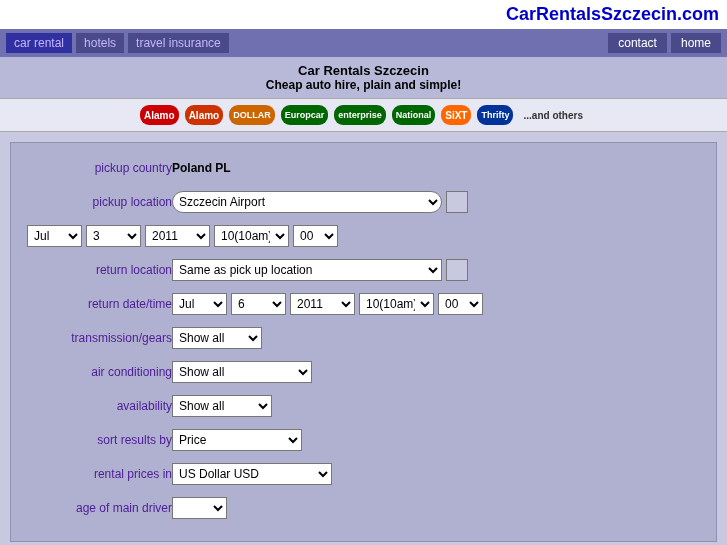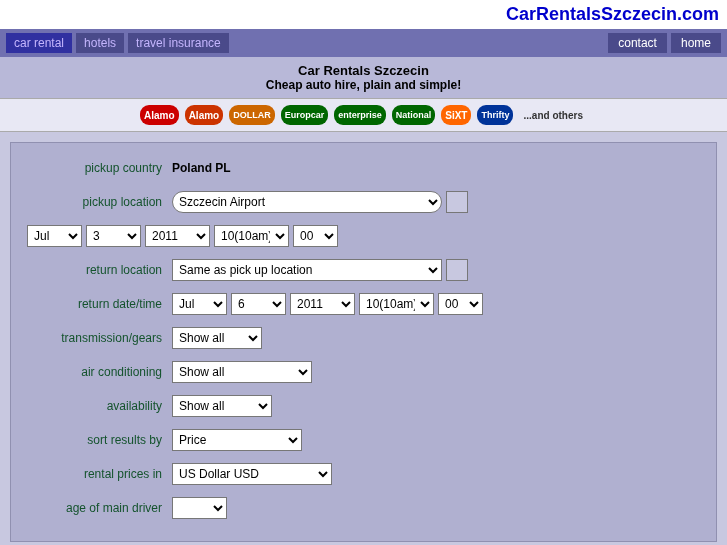--- a/index.html
+++ b/index.html
@@ -32,21 +32,21 @@
     .brand-national { background: #006600; color: #fff; font-size: 9px; }
     .brand-sixt { background: #ff6600; color: #fff; }
     .brand-thrifty { background: #003399; color: #fff; font-size: 9px; }
     .brand-others { color: #333; font-size: 10px; }
 
     
     .main-content { background: #c8c8e0; padding: 10px; }
     .form-container { background: #b0b0d0; border: 1px solid #9090b0; padding: 12px 16px; margin: 0 auto; }
 
     .form-row { display: flex; align-items: center; margin-bottom: 8px; min-height: 26px; }
-    .form-label { width: 145px; text-align: right; padding-right: 10px; color: #14532d; font-size: 12px; flex-shrink: 0; }
+    .form-label { width: 145px; text-align: right; color: #4c1d95; font-size: 12px; flex-shrink: 0; }
     .form-control { flex: 1; display: flex; align-items: center; gap: 4px; }
 
     .pickup-country { font-weight: bold; font-size: 12px; }
 
     select { font-size: 12px; padding: 1px 2px; border: 1px solid #777; background: #fff; height: 22px; }
     .select-location { width: 270px; border-radius: 11px; }
     .select-return-location { width: 270px; }
     .select-month { width: 55px; }
     .select-day { width: 55px; }
     .select-year { width: 65px; }

